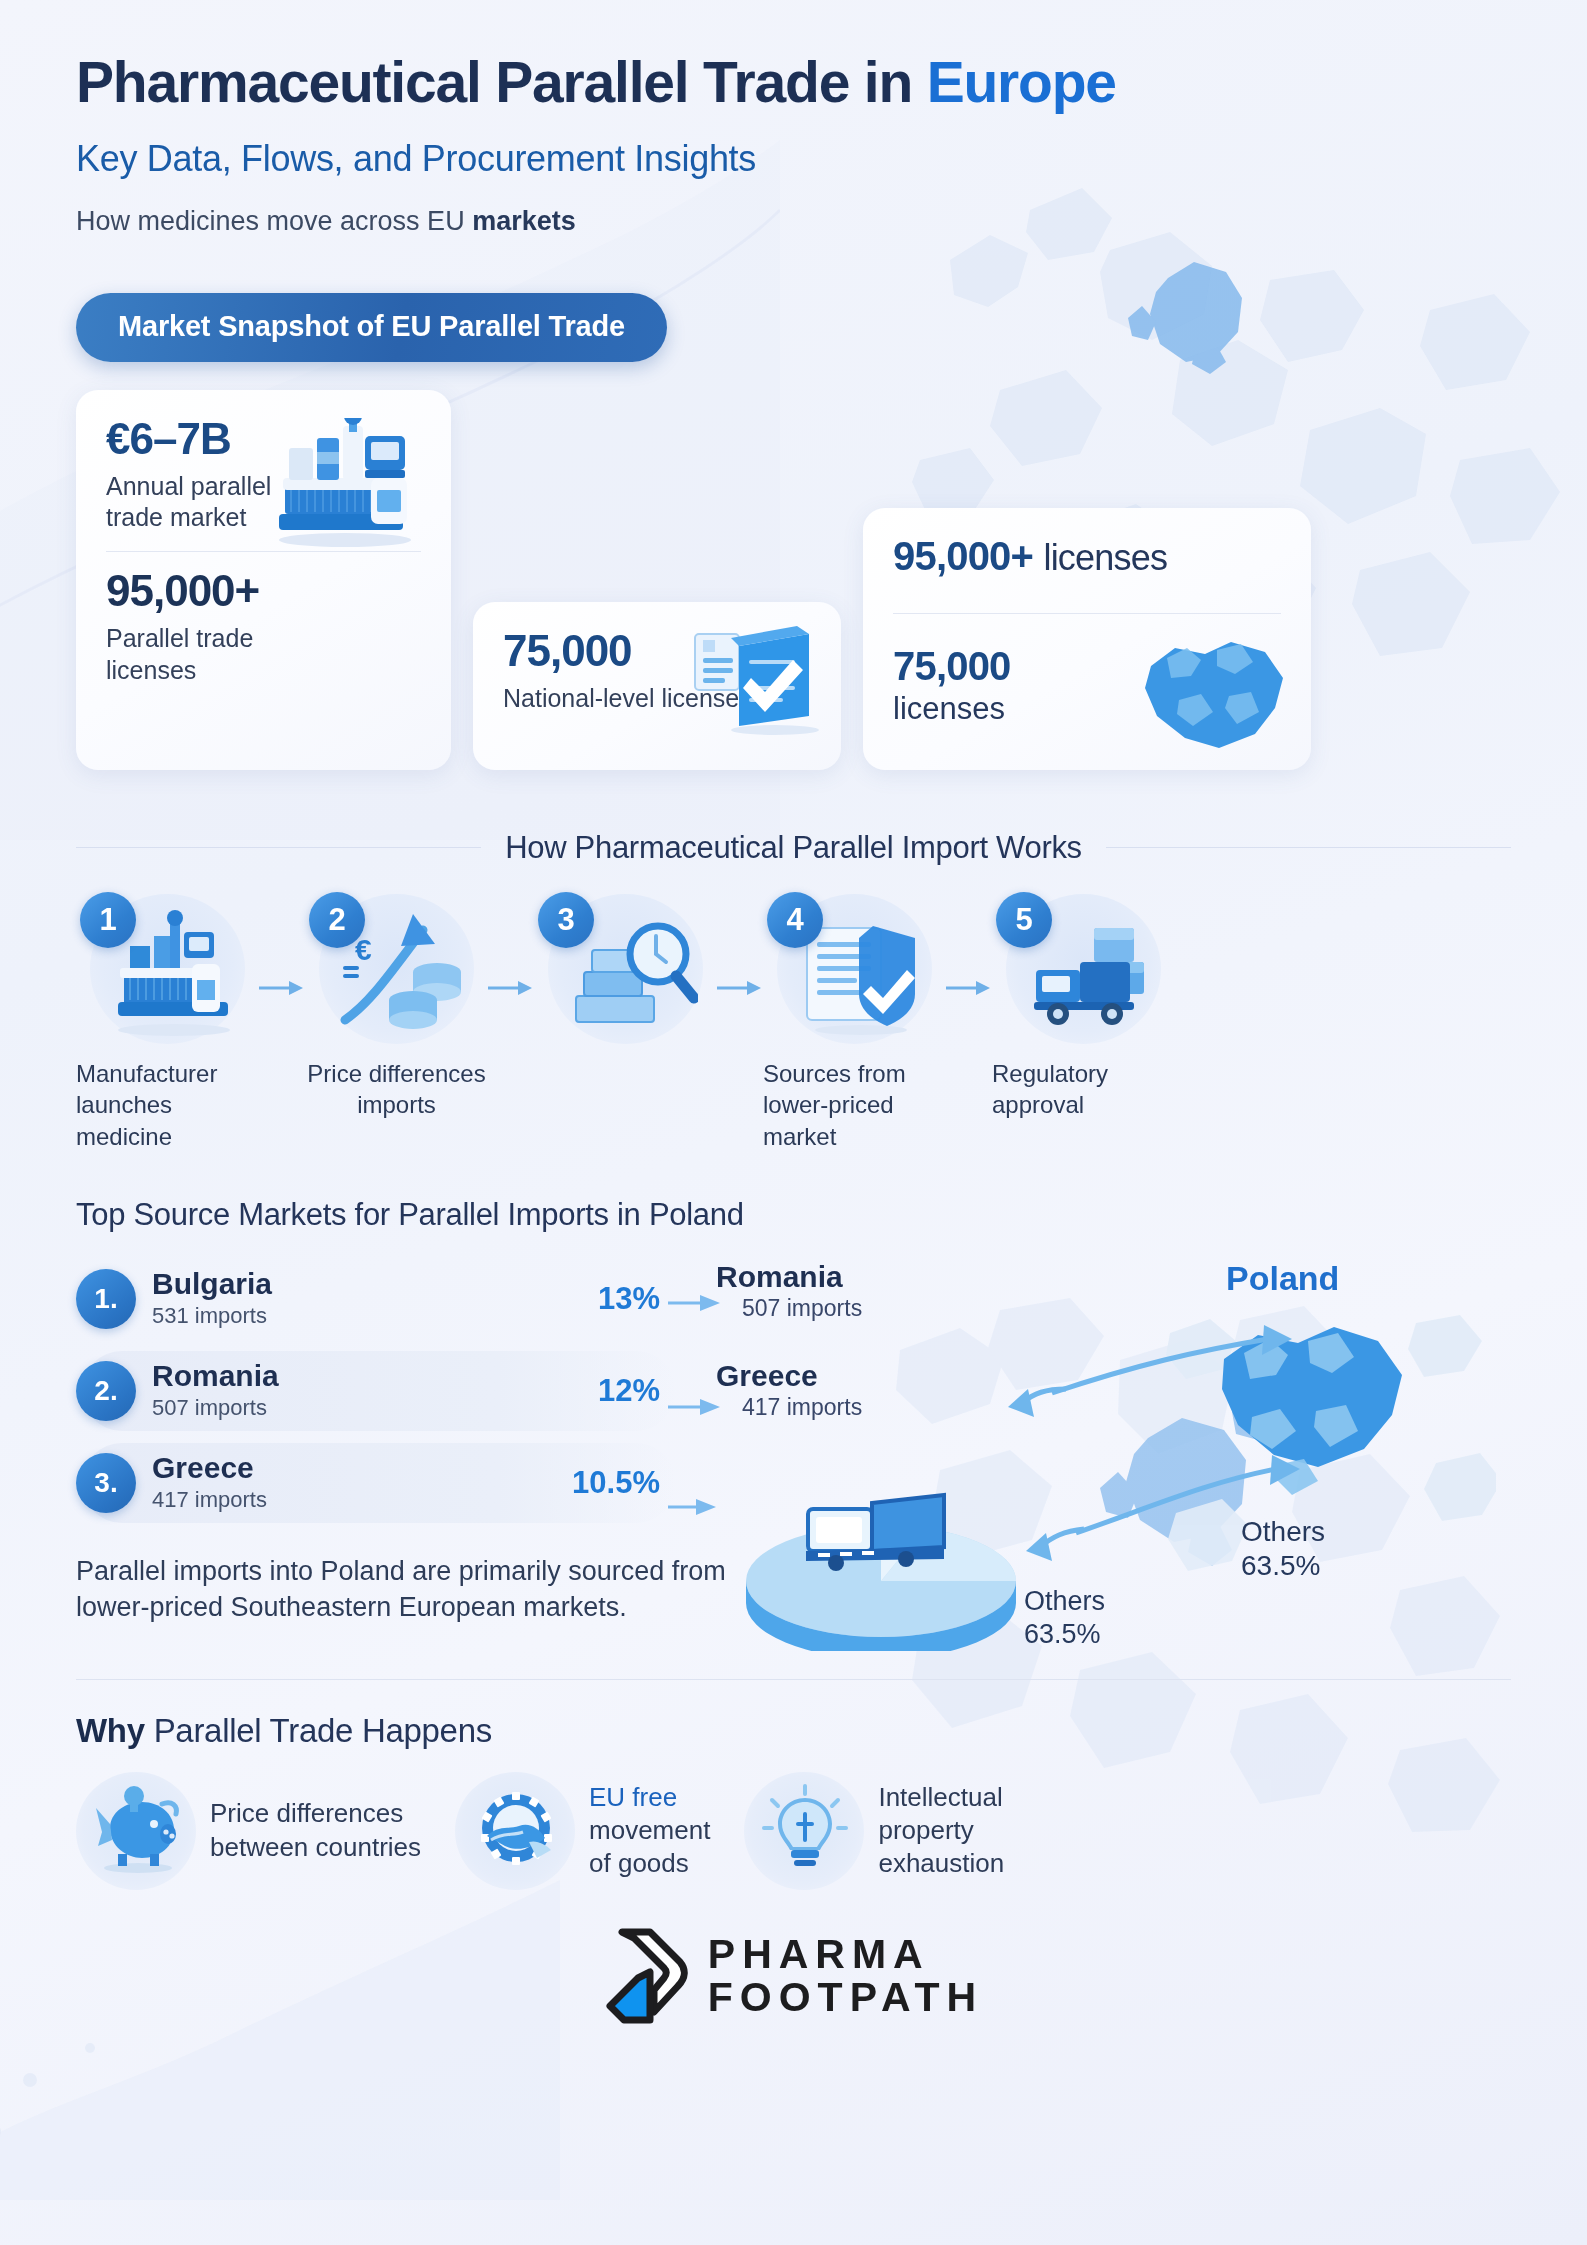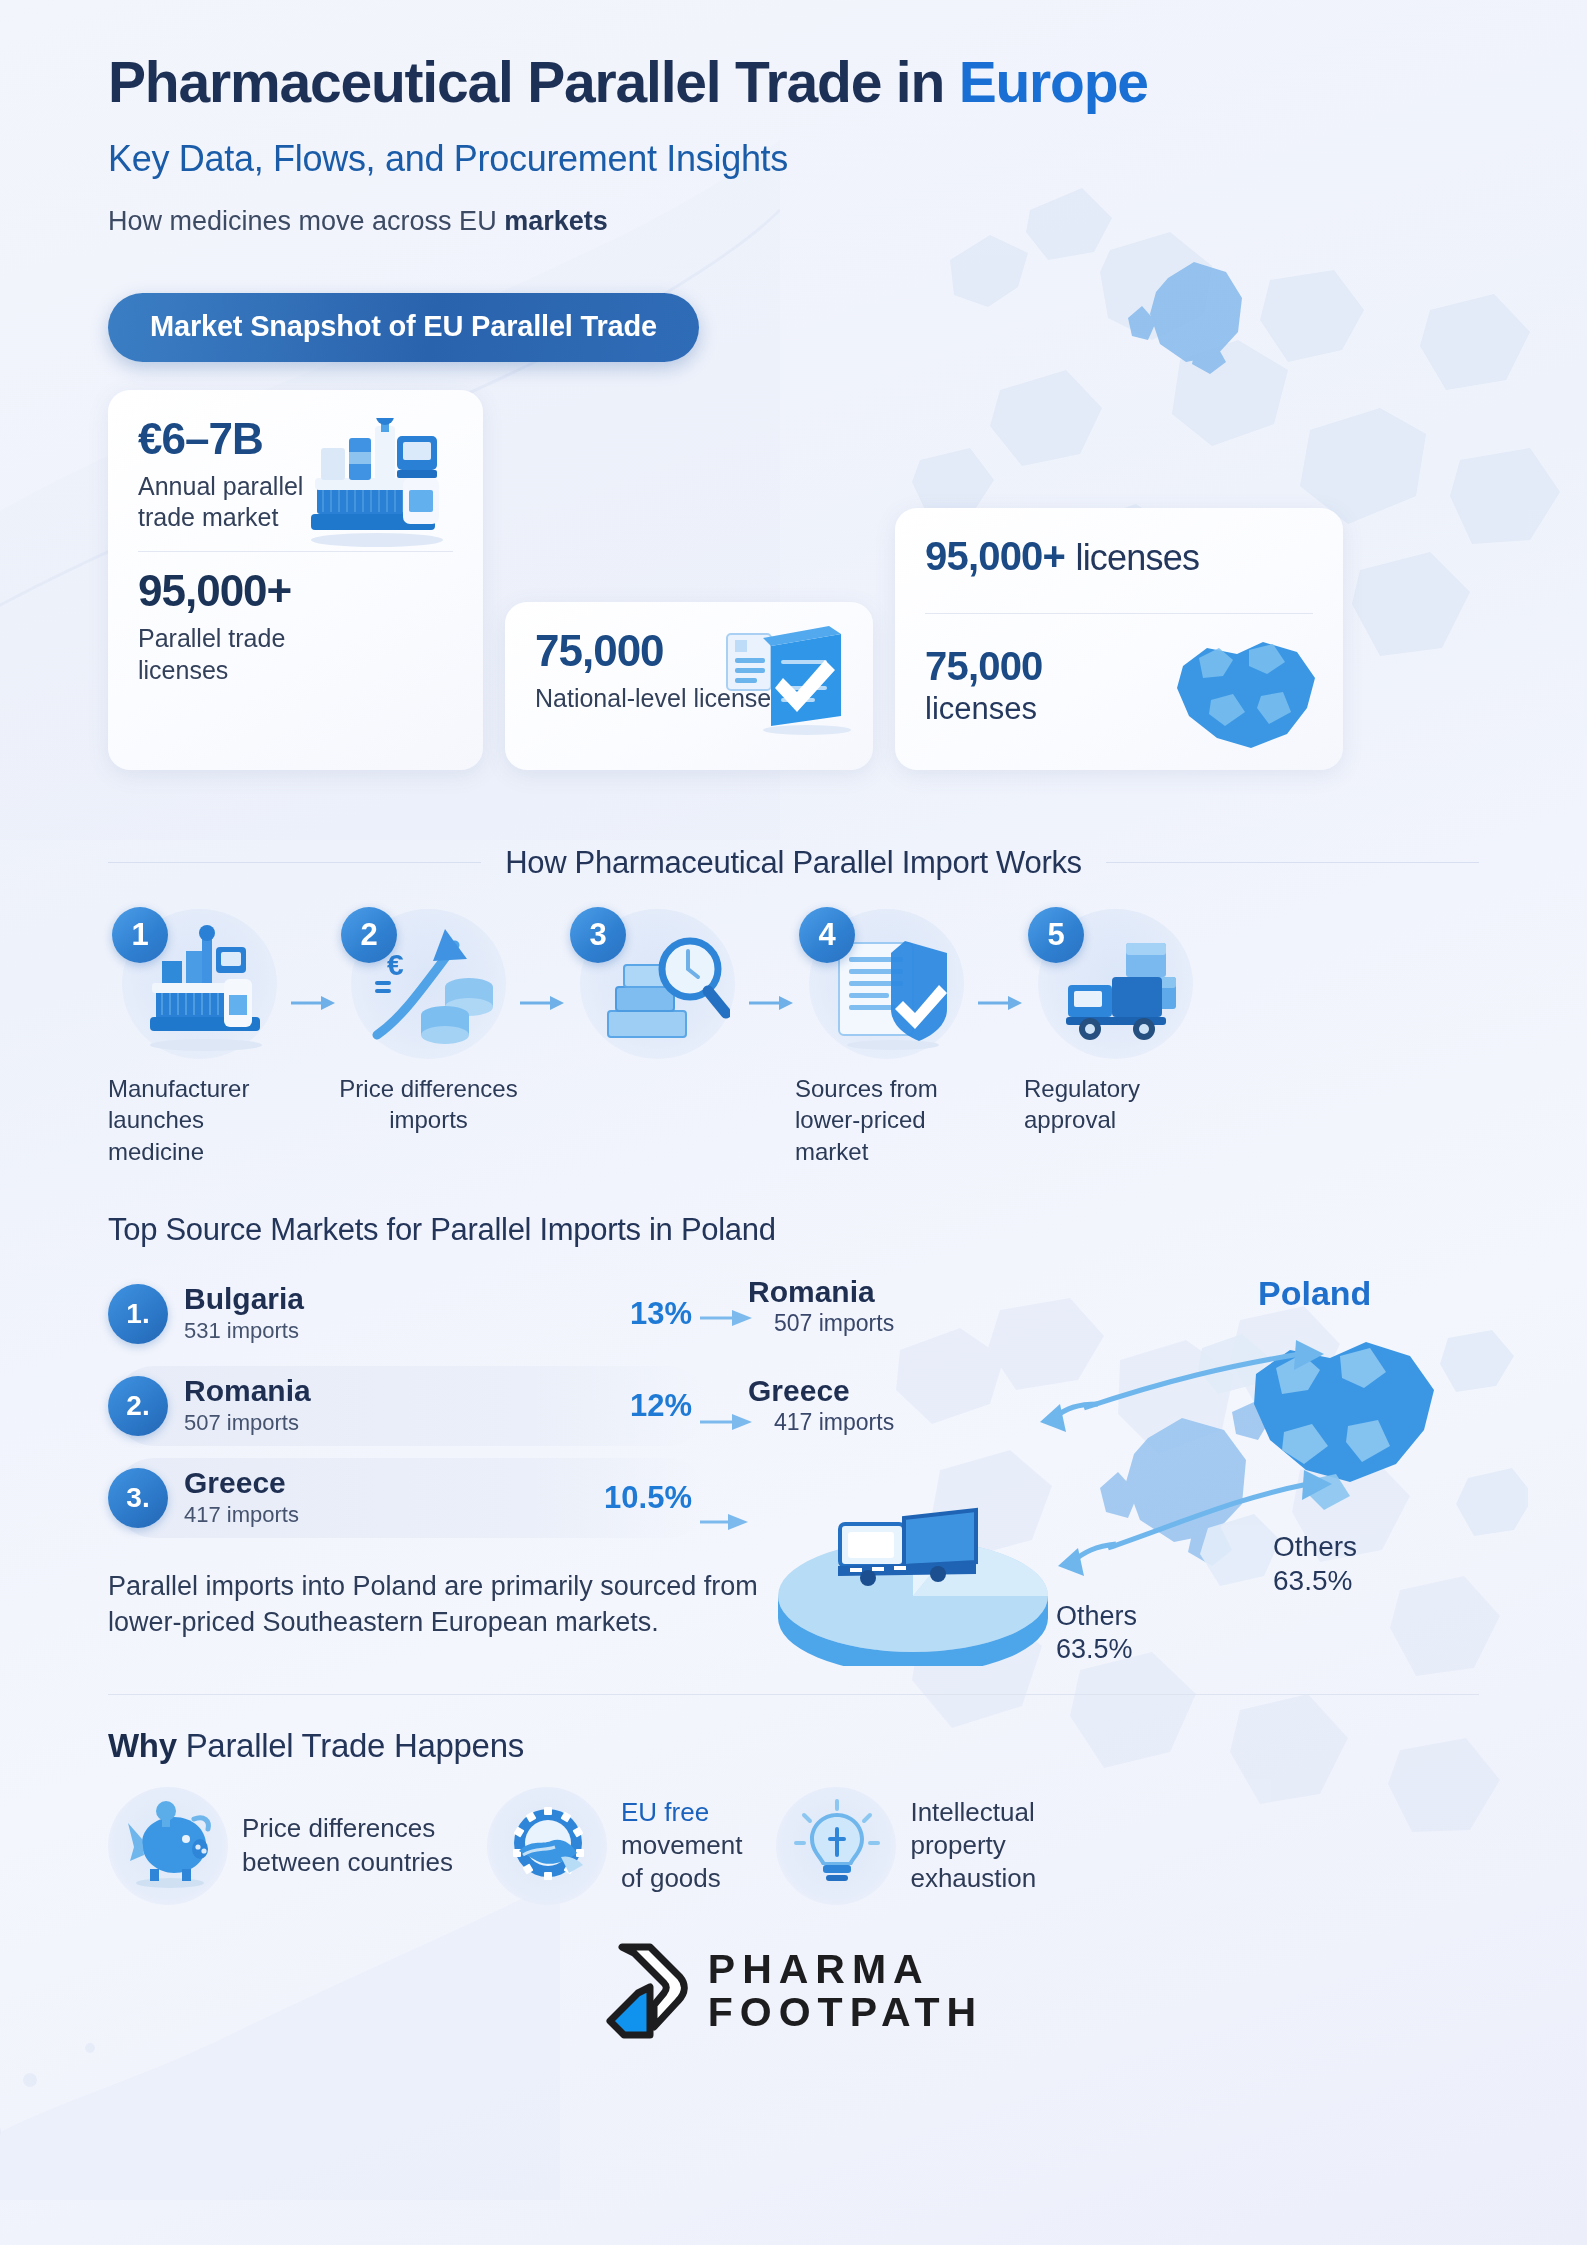--- a/index.html
+++ b/index.html
@@ -19,21 +19,21 @@
     opacity: .55;
   }
   .bg-map-bottom {
     position: absolute; left: 880px; top: 1290px; width: 680px; height: 620px;
     opacity: .5;
   }
   .bg-swoosh { position: absolute; left: -120px; top: 140px; width: 900px; height: 700px; opacity: .5; }
   .bg-swoosh2 { position: absolute; left: -60px; top: 1780px; width: 620px; height: 420px; opacity: .55; }
 
   
-  .page { position: relative; z-index: 2; width: 1587px; height: 2245px; padding: 0 108px; }
+  .page { position: relative; z-index: 2; width: 1587px; height: 2245px; padding: 0 76px; }
 
   
   .hdr { padding-top: 52px; }
   h1.title {
     font-size: 57px; font-weight: 700; letter-spacing: -1.2px;
     color: #1d3055; line-height: 1.08;
   }
   h1.title .accent { color: #1a6fd4; }
   .subtitle {
     margin-top: 24px; font-size: 36px; font-weight: 400; color: #1a5ca8;
@@ -83,21 +83,21 @@
   .icon-pharma { position: absolute; right: -4px; top: 2px; width: 160px; height: 130px; }
   .icon-doc { position: absolute; right: 16px; top: 18px; width: 132px; height: 116px; }
   .icon-polandmap { position: absolute; right: 10px; bottom: 6px; width: 180px; height: 150px; }
 
   .card-d .big-line { font-size: 40px; font-weight: 600; color: #1b4a85; letter-spacing: -.8px; }
   .card-d .big-line .lic { font-weight: 400; color: #24375c; font-size: 36px; }
   .card-d .sec { margin-top: 30px; font-size: 40px; font-weight: 600; color: #1b4a85; letter-spacing: -.8px;}
   .card-d .sec-sub { font-size: 31px; color: #25385d; font-weight: 400; margin-top: 2px; }
 
   
-  .sec-head { display: flex; align-items: center; gap: 24px; margin-top: 75px; text-align: center; }
+  .sec-head { display: flex; align-items: center; gap: 24px; margin-top: 60px; text-align: center; }
   .sec-head .rule { flex: 1 1 auto; height: 1px; background: #d8dff0; }
   .sec-head .txt { font-size: 31px; color: #24355a; font-weight: 500; letter-spacing: -.3px; white-space: nowrap; }
 
   
   .flow { display: flex; align-items: flex-start; margin-top: 26px; }
   .step { width: 183px; position: relative; }
   .step-art { position: relative; width: 183px; height: 152px; }
   .step-blob {
     position: absolute; left: 14px; top: 2px; width: 155px; height: 150px;
     background: radial-gradient(ellipse at 50% 45%, #dbe6f8 0%, #e4ecfa 60%, rgba(228,236,250,0) 100%);

